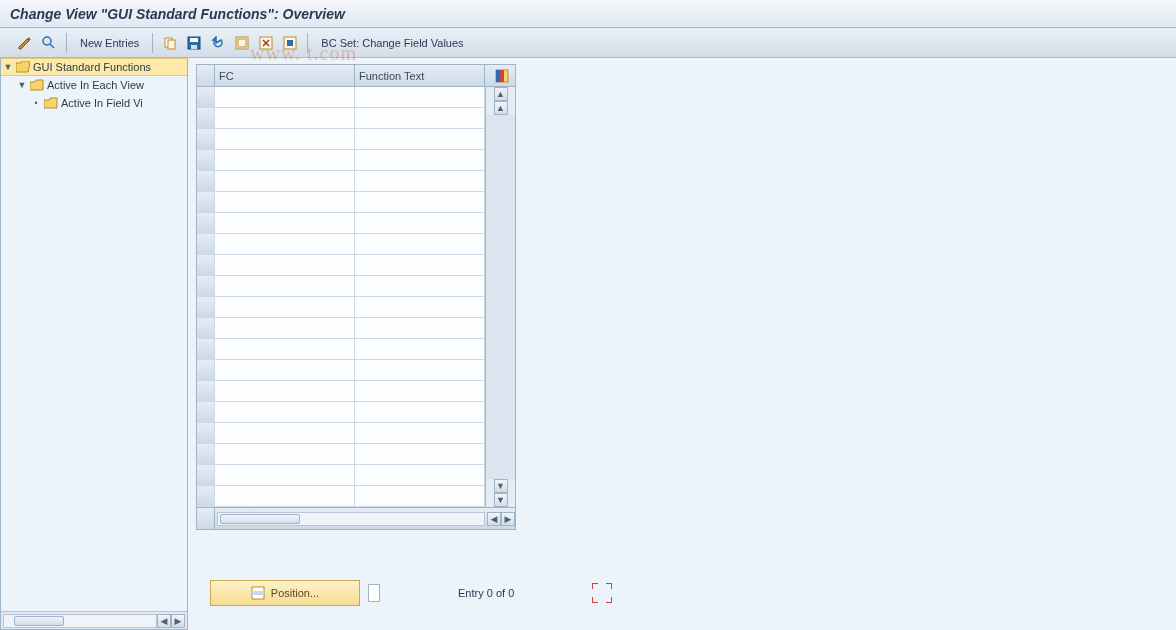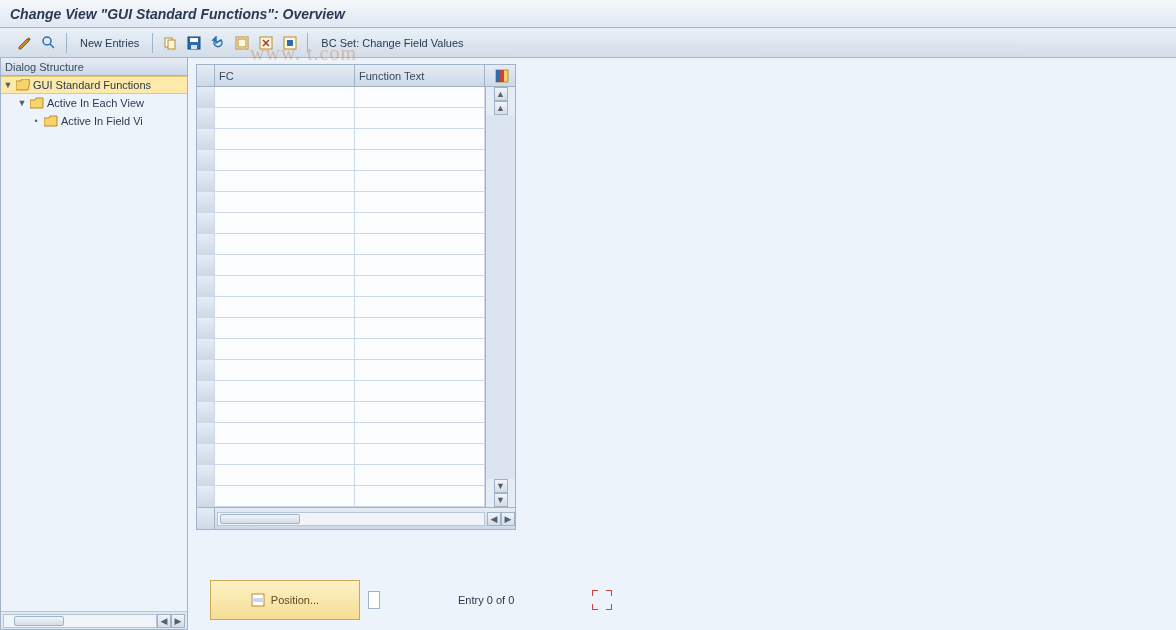--- a/index.html
+++ b/index.html
@@ -194,21 +194,21 @@
   .bottom-bar {
     position:absolute;
     left: 210px;
     top: 580px;
     display:flex;
     align-items:center;
     gap: 8px;
   }
   .position-btn {
     width: 150px;
-    height: 40px;
+    height: 26px;
     background: linear-gradient(#fdf1c7,#f6dd93);
     border: 1px solid #c9a84f;
     display:flex; align-items:center; justify-content:center;
     gap:6px;
     color:#5a4a20;
     cursor:pointer;
     font-size:11px;
   }
   .position-btn .picon {
     width:14px; height:14px;
@@ -303,21 +303,20 @@
   </span>
   <span class="sep"></span>
   <span class="tb-text">BC Set: Change Field Values</span>
 </div>
 
 <div class="watermark">www.                       t.com</div>
 
 <div class="main-area">
 
   <div class="tree-panel">
-    <div class="tree-header">Dialog Structure</div>
     <div class="tree-body">
       <div class="tree-row selected">
         <span class="tree-expander">▼</span>
         <span class="folder-icon">
           <svg width="14" height="12" viewBox="0 0 14 12">
               <path d="M0 2 L5 2 L6 0 L13 0 L13 2 L14 2 L12 11 L0 11 Z" fill="#f6d46b" stroke="#b98b2e"></path>
             </svg>
         </span>
         <span class="tree-label">GUI Standard Functions</span>
       </div>

